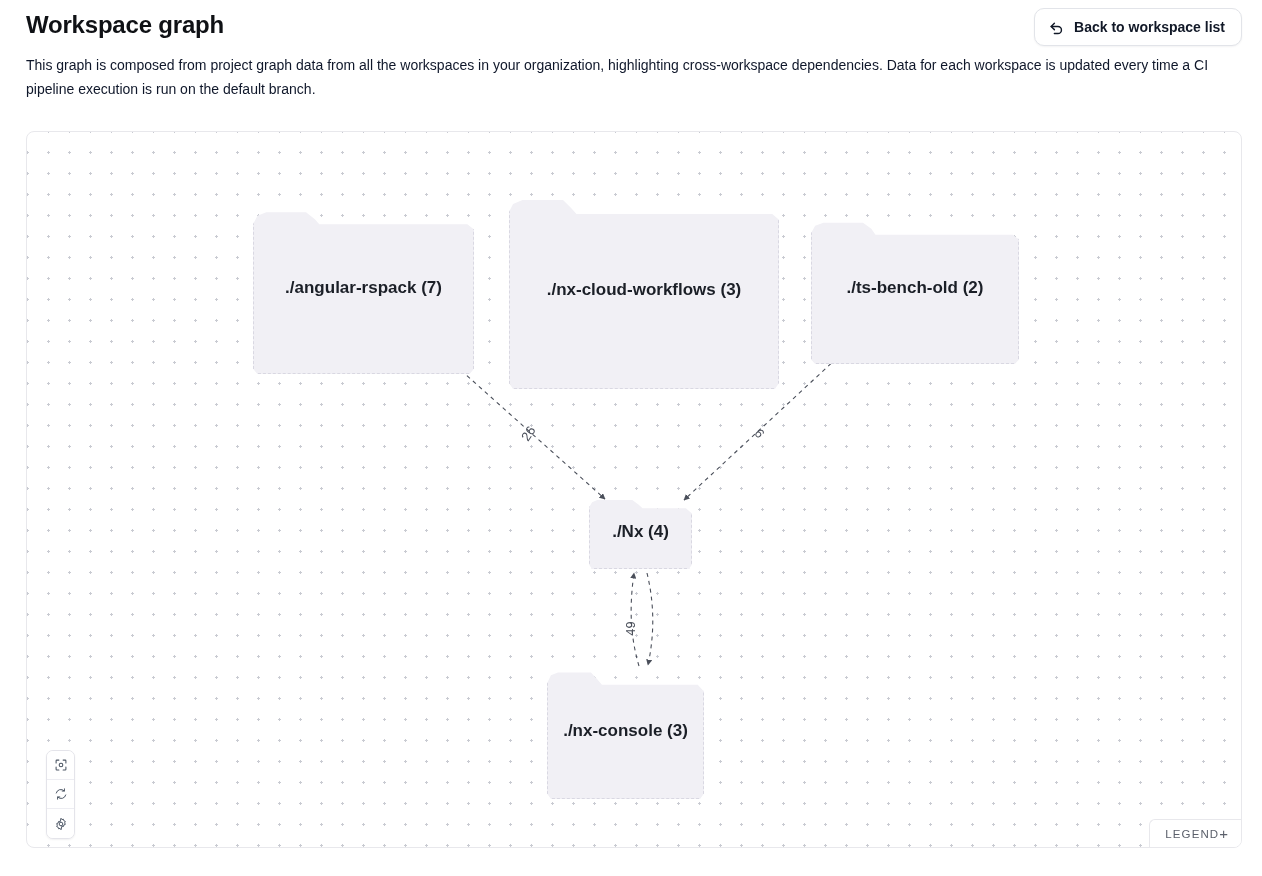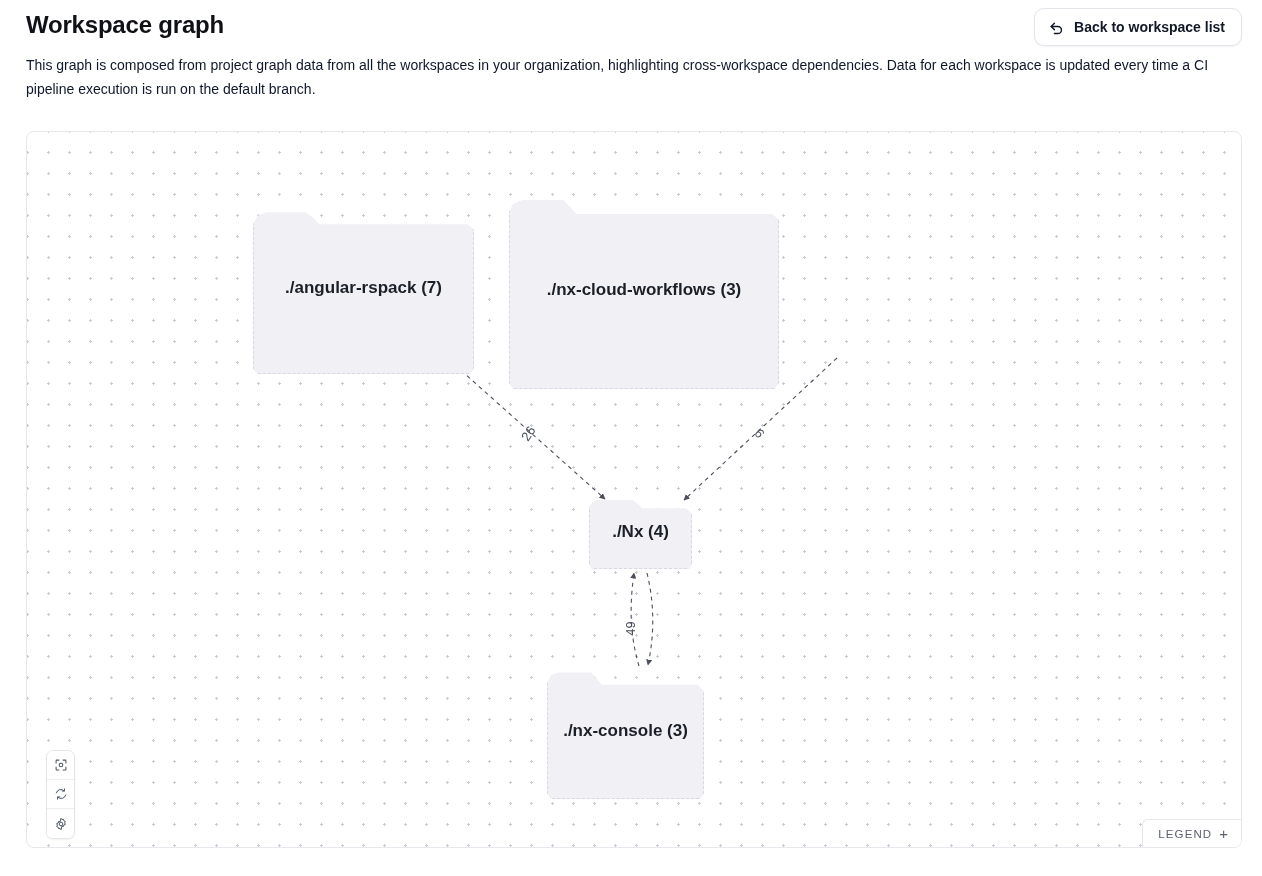--- a/index.html
+++ b/index.html
@@ -171,21 +171,20 @@
   .control-button svg { display: block; }
 
   
   .legend-button {
     position: absolute;
     right: 0;
     bottom: 0;
     height: 27px;
     display: flex;
     align-items: center;
-    gap: 7px;
     padding: 0 13px 0 15px;
     background: #ffffff;
     border-left: 1px solid #e8e8ec;
     border-top: 1px solid #e8e8ec;
     border-top-left-radius: 6px;
     cursor: pointer;
     z-index: 6;
   }
   .legend-label {
     font-size: 11.5px;
@@ -248,20 +247,24 @@
     <div class="node" style="left:226px; top:70px; width:221px; height:172px;">
       <div class="node-shape" style="clip-path: polygon(0% 13%, 2% 8%, 6% 6%, 24% 6%, 28% 10%, 30% 13%, 97% 13%, 100% 16%, 100% 97%, 98% 100%, 2% 100%, 0% 97%);"></div>
       <div class="node-label">./angular-rspack (7)</div>
     </div>
 
     <div class="node" style="left:482px; top:58px; width:270px; height:199px;">
       <div class="node-shape" style="clip-path: polygon(0% 11%, 1.5% 7%, 5% 5%, 20% 5%, 23% 9%, 25% 12%, 97.5% 12%, 100% 15%, 100% 97%, 98.5% 100%, 1.5% 100%, 0% 97%);"></div>
       <div class="node-label">./nx-cloud-workflows (3)</div>
     </div>
 
+    <div class="node" style="left:784px; top:80px; width:208px; height:152px;">
+      <div class="node-shape" style="clip-path: polygon(0% 14%, 2% 9%, 6% 7%, 25% 7%, 29% 11%, 31% 15%, 97% 15%, 100% 18%, 100% 97%, 98% 100%, 2% 100%, 0% 97%);"></div>
+      <div class="node-label">./ts-bench-old (2)</div>
+    </div>
 
     <div class="node" style="left:562px; top:362px; width:103px; height:75px;">
       <div class="node-shape" style="clip-path: polygon(0% 18%, 3% 11%, 8% 8%, 42% 8%, 48% 14%, 52% 19%, 94% 19%, 100% 26%, 100% 94%, 97% 100%, 3% 100%, 0% 94%);"></div>
       <div class="node-label">./Nx (4)</div>
     </div>
 
     <div class="node" style="left:520px; top:531px; width:157px; height:136px;">
       <div class="node-shape" style="clip-path: polygon(0% 15%, 2.5% 9%, 7% 7%, 28% 7%, 32% 12%, 35% 16%, 96% 16%, 100% 21%, 100% 96%, 97.5% 100%, 2.5% 100%, 0% 96%);"></div>
       <div class="node-label">./nx-console (3)</div>
     </div>

